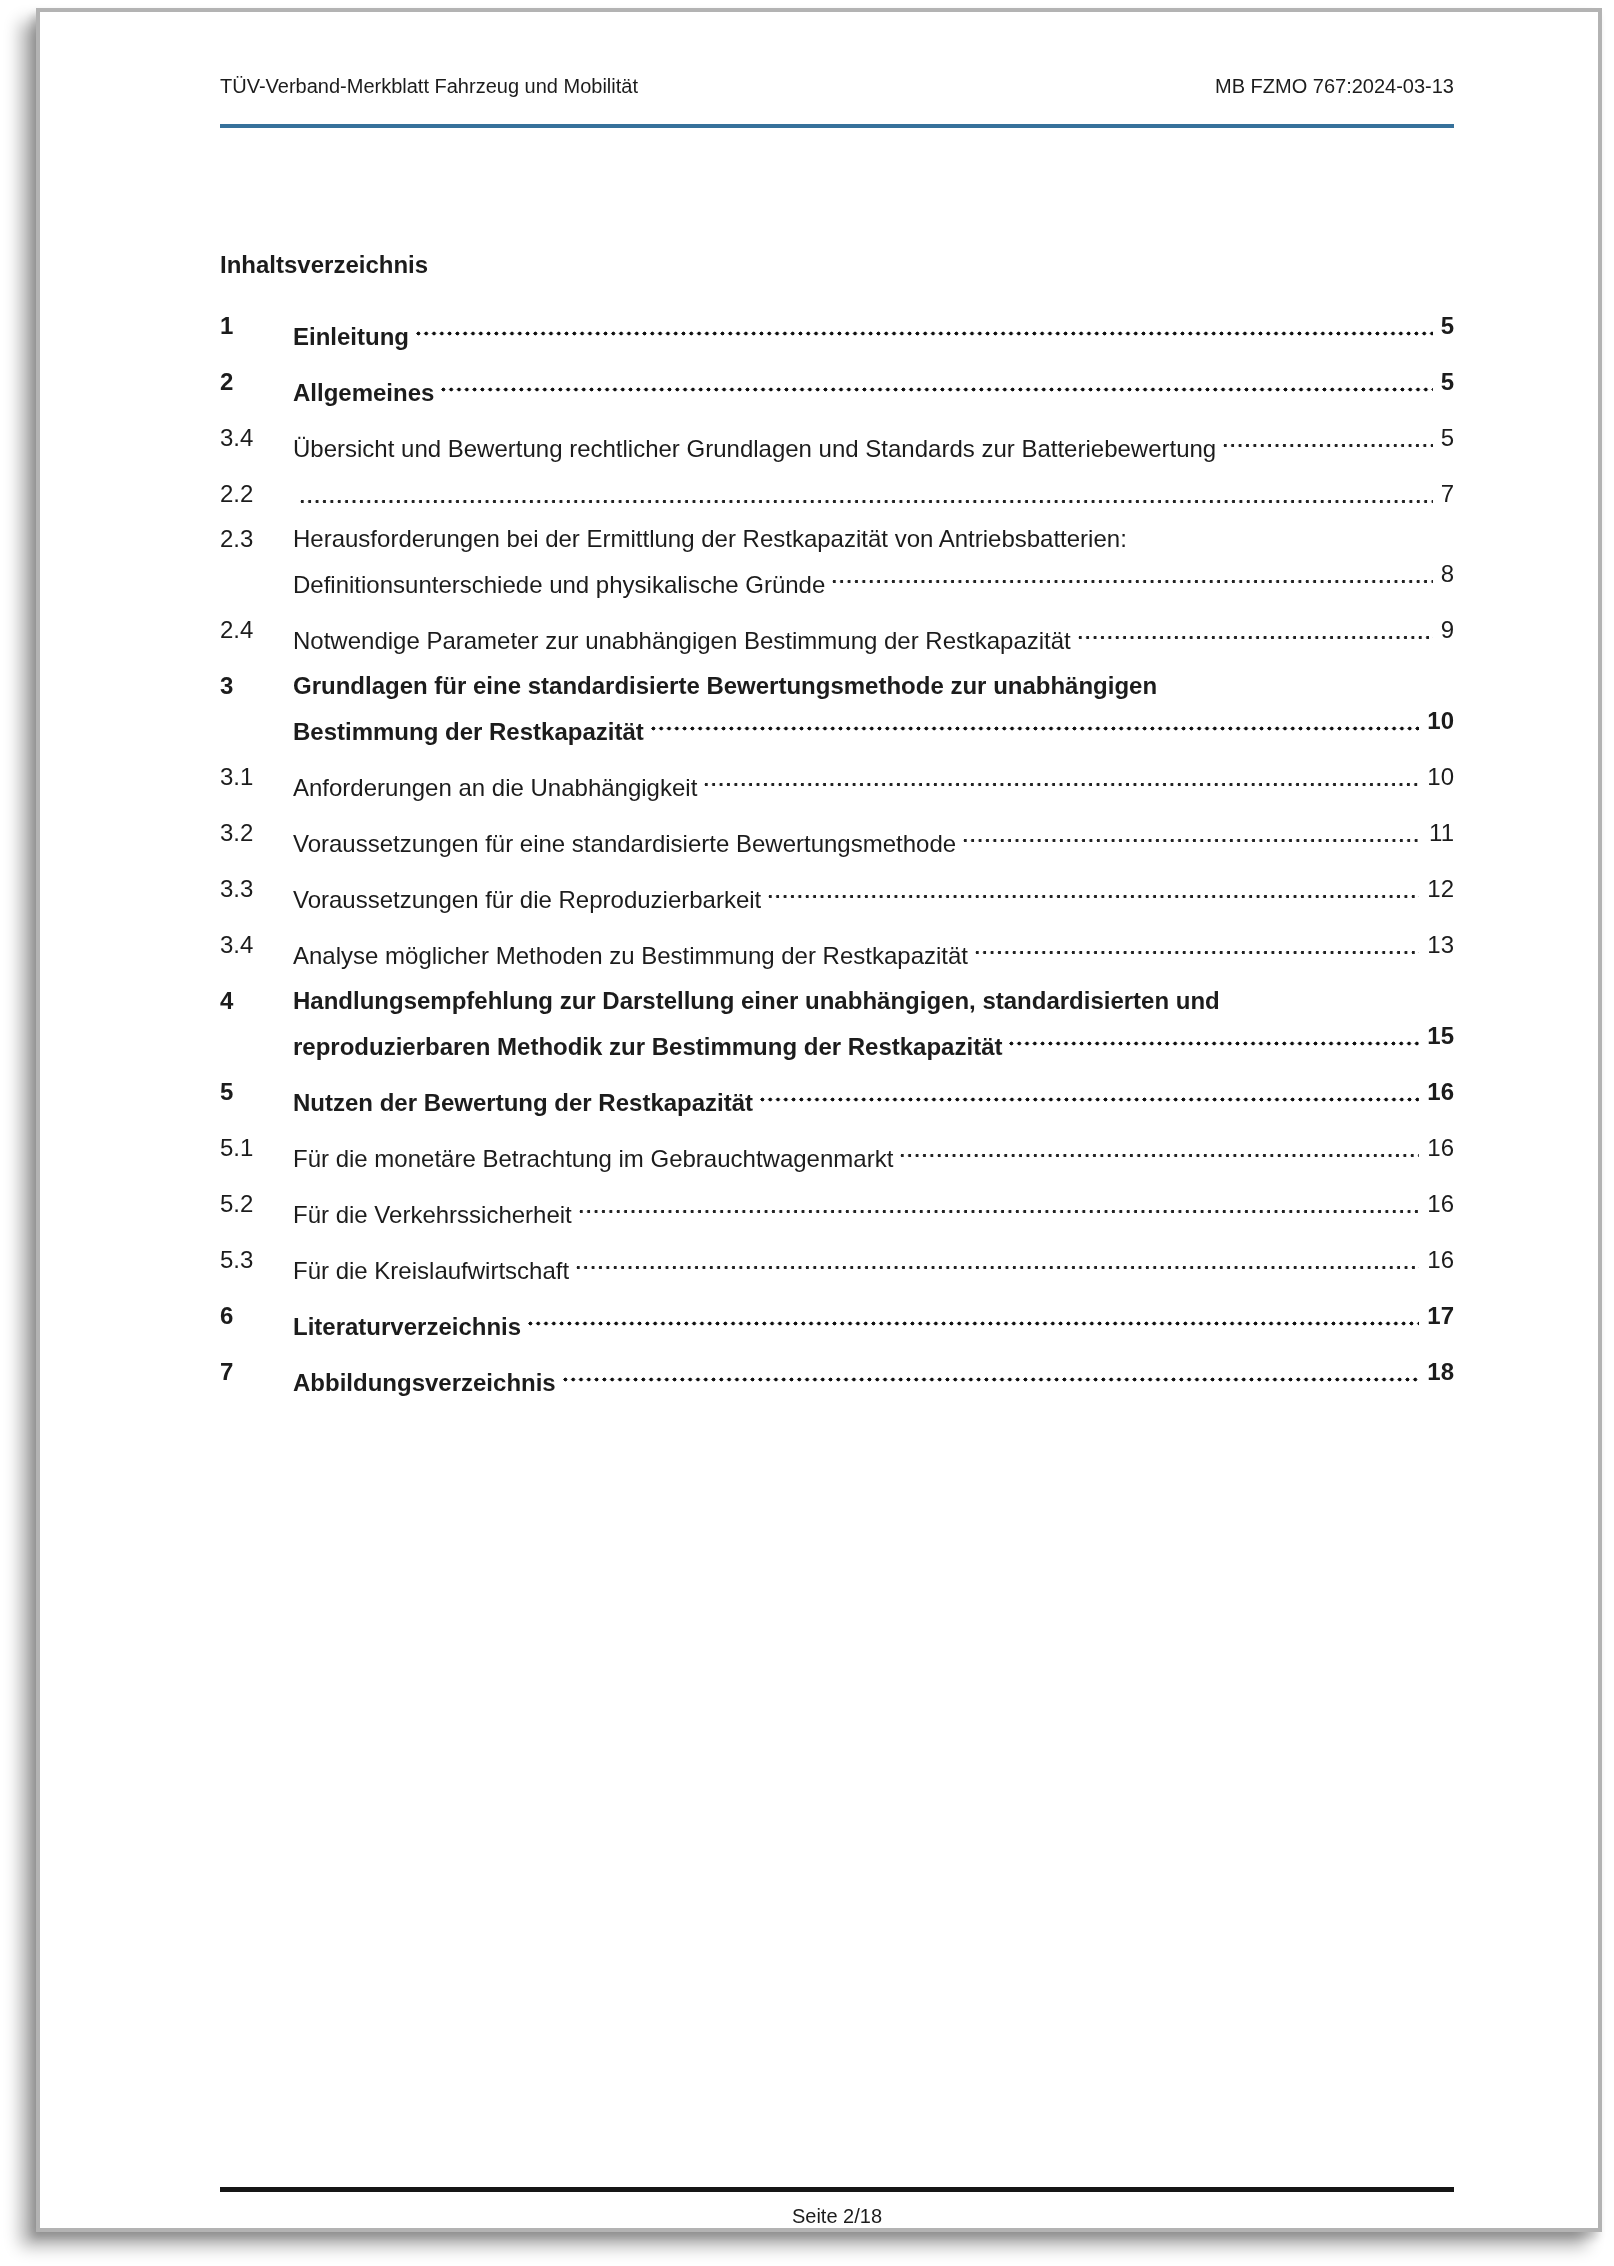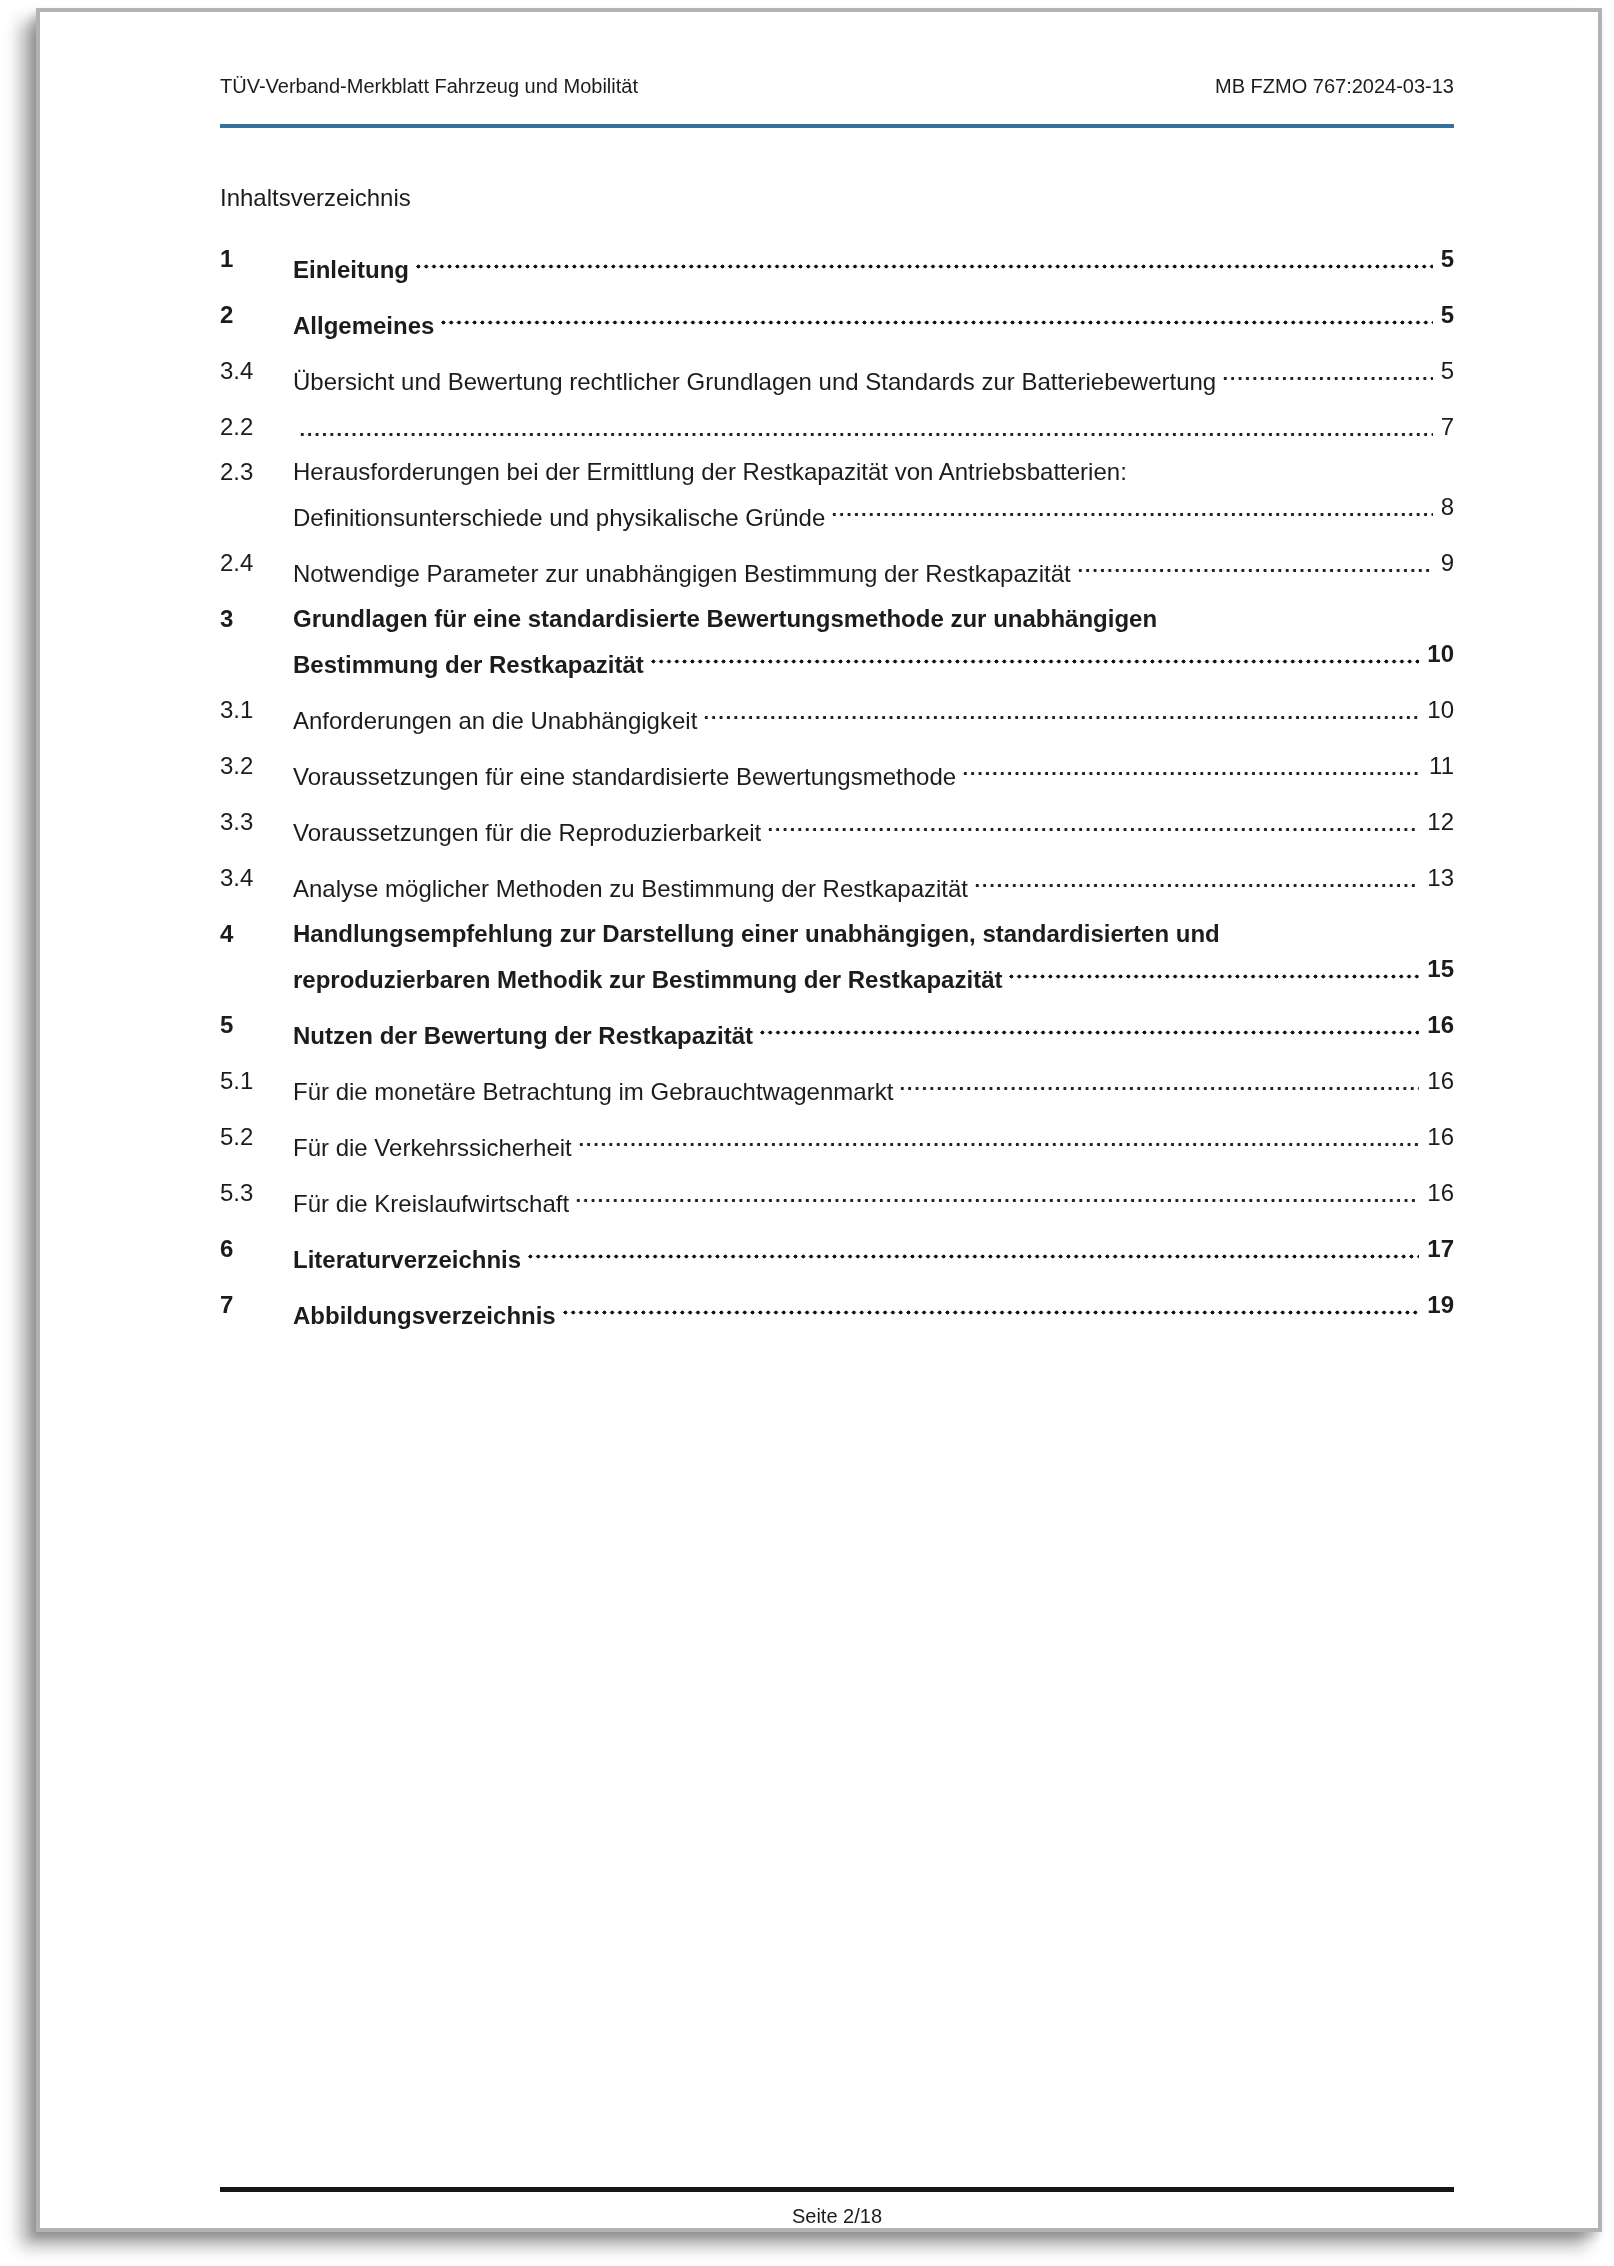--- a/index.html
+++ b/index.html
@@ -34,23 +34,23 @@
     margin-top: 62px;
     display: flex;
     justify-content: space-between;
     align-items: baseline;
     font-size: 20px;
     line-height: 24px;
     padding-bottom: 26px;
     border-bottom: 4px solid var(--header-rule);
   }
   .toc-heading {
-    margin-top: 52px;
+    margin-top: 119px;
     font-size: 24px;
-    font-weight: normal;
+    font-weight: bold;
     line-height: 35px;
   }
   .toc-list { margin-top: 26px; }
   .toc-entry {
     display: flex;
     align-items: flex-start;
     font-size: 24px;
     line-height: 35px;
     margin-bottom: 10px;
   }
@@ -276,21 +276,21 @@
         <span class="toc-page">17</span>
       </span>
     </span>
   </div>
         <div class="toc-entry bold">
     <span class="toc-num">7</span>
     <span class="toc-body">
       <span class="last-line">
         <span class="toc-title">Abbildungsverzeichnis</span>
         <span class="leader"></span>
-        <span class="toc-page">19</span>
+        <span class="toc-page">18</span>
       </span>
     </span>
   </div>
       </div>
 
     <div class="doc-footer">
       <span>Seite 2/18</span>
     </div>
 
   </div>

